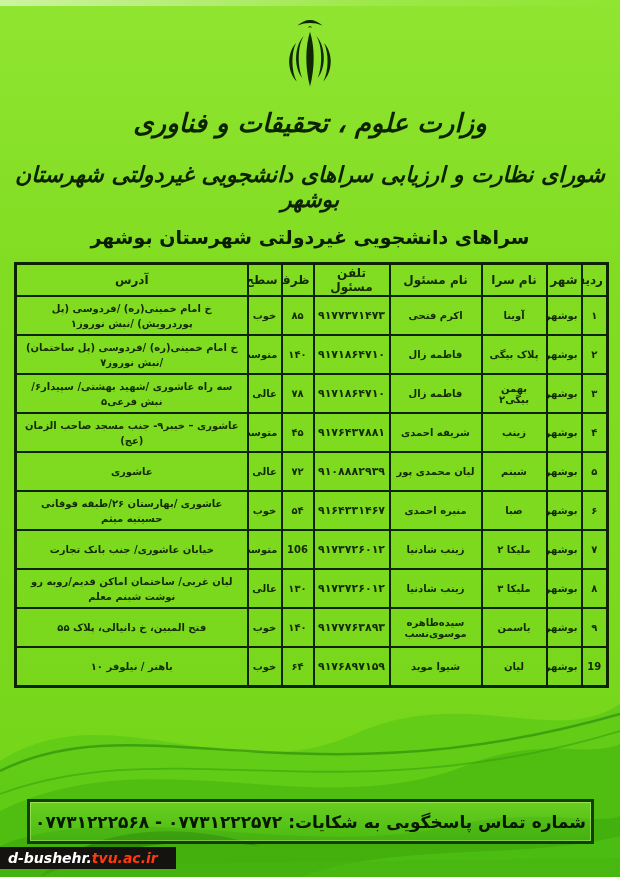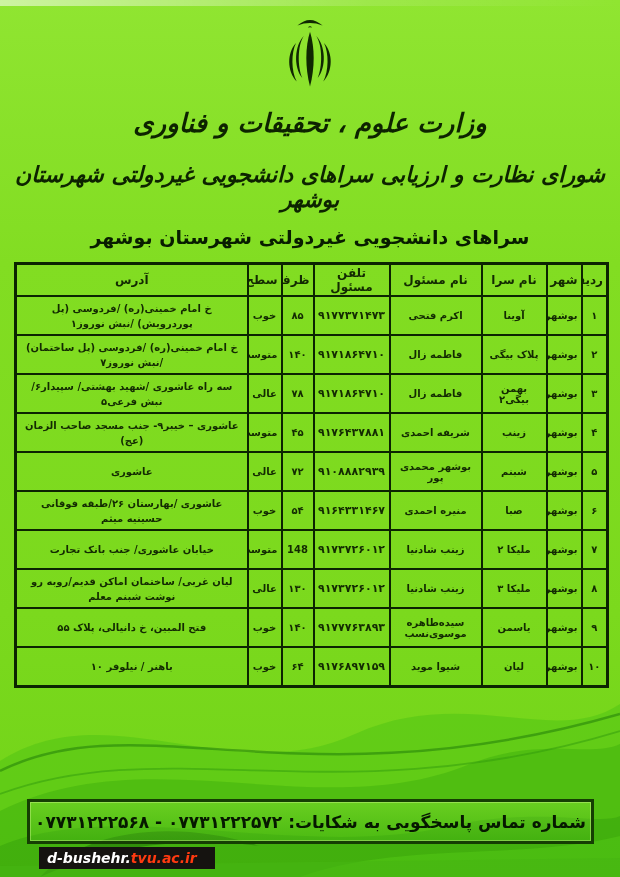--- a/index.html
+++ b/index.html
@@ -57,21 +57,21 @@
     display:flex; align-items:center; justify-content:center;
     direction:rtl; font-size:17px; font-weight:800; color:#061800;
     box-shadow: 0 0 0 1px rgba(220,255,150,.4) inset;
     text-align: right;
   }
 
   
   .url-strip {
     position:absolute; top:847px; left:0; width:176px; height:22px;
     background:#151310; display:flex; align-items:center; padding:0 8px;
-    direction:ltr; font-style:italic; font-weight:bold; font-size:14px;margin-left:39px;
+    direction:ltr; font-style:italic; font-weight:bold; font-size:14px;
   }
   .url-strip .prefix { color:#ffffff; }
   .url-strip .suffix { color:#ff3a10; }
 </style>
 </head>
 <body>
 
 <div class="page">
   <div class="top-glare"></div>
 
@@ -161,21 +161,21 @@
           <td>شریفه احمدی</td>
           <td class="phone">۹۱۷۶۴۳۷۸۸۱</td>
           <td>۴۵</td>
           <td>متوسط</td>
           <td class="addr">عاشوری – خیبر۹- جنب مسجد صاحب الزمان (عج)</td>
         </tr>
         <tr>
           <td>۵</td>
           <td>بوشهر</td>
           <td>شبنم</td>
-          <td>بوشهر محمدی پور</td>
+          <td>لیان محمدی پور</td>
           <td class="phone">۹۱۰۸۸۸۲۹۳۹</td>
           <td>۷۲</td>
           <td>عالی</td>
           <td class="addr">عاشوری</td>
         </tr>
         <tr>
           <td>۶</td>
           <td>بوشهر</td>
           <td>صبا</td>
           <td>منیره احمدی</td>
@@ -183,21 +183,21 @@
           <td>۵۴</td>
           <td>خوب</td>
           <td class="addr">عاشوری /بهارستان ۲۶/طبقه فوقانی حسینیه میثم</td>
         </tr>
         <tr>
           <td>۷</td>
           <td>بوشهر</td>
           <td>ملیکا ۲</td>
           <td>زینب شادنیا</td>
           <td class="phone">۹۱۷۳۷۲۶۰۱۲</td>
-          <td>148</td>
+          <td>106</td>
           <td>متوسط</td>
           <td class="addr">خیابان عاشوری/ جنب بانک تجارت</td>
         </tr>
         <tr>
           <td>۸</td>
           <td>بوشهر</td>
           <td>ملیکا ۳</td>
           <td>زینب شادنیا</td>
           <td class="phone">۹۱۷۳۷۲۶۰۱۲</td>
           <td>۱۳۰</td>
@@ -208,21 +208,21 @@
           <td>۹</td>
           <td>بوشهر</td>
           <td>یاسمن</td>
           <td>سیده‌طاهره موسوی‌نسب</td>
           <td class="phone">۹۱۷۷۷۶۳۸۹۳</td>
           <td>۱۴۰</td>
           <td>خوب</td>
           <td class="addr">فتح المبین، خ دانیالی، پلاک ۵۵</td>
         </tr>
         <tr>
-          <td>۱۰</td>
+          <td>19</td>
           <td>بوشهر</td>
           <td>لیان</td>
           <td>شیوا موید</td>
           <td class="phone">۹۱۷۶۸۹۷۱۵۹</td>
           <td>۶۴</td>
           <td>خوب</td>
           <td class="addr">باهنر / نیلوفر ۱۰</td>
         </tr>
       </tbody>
     </table>

